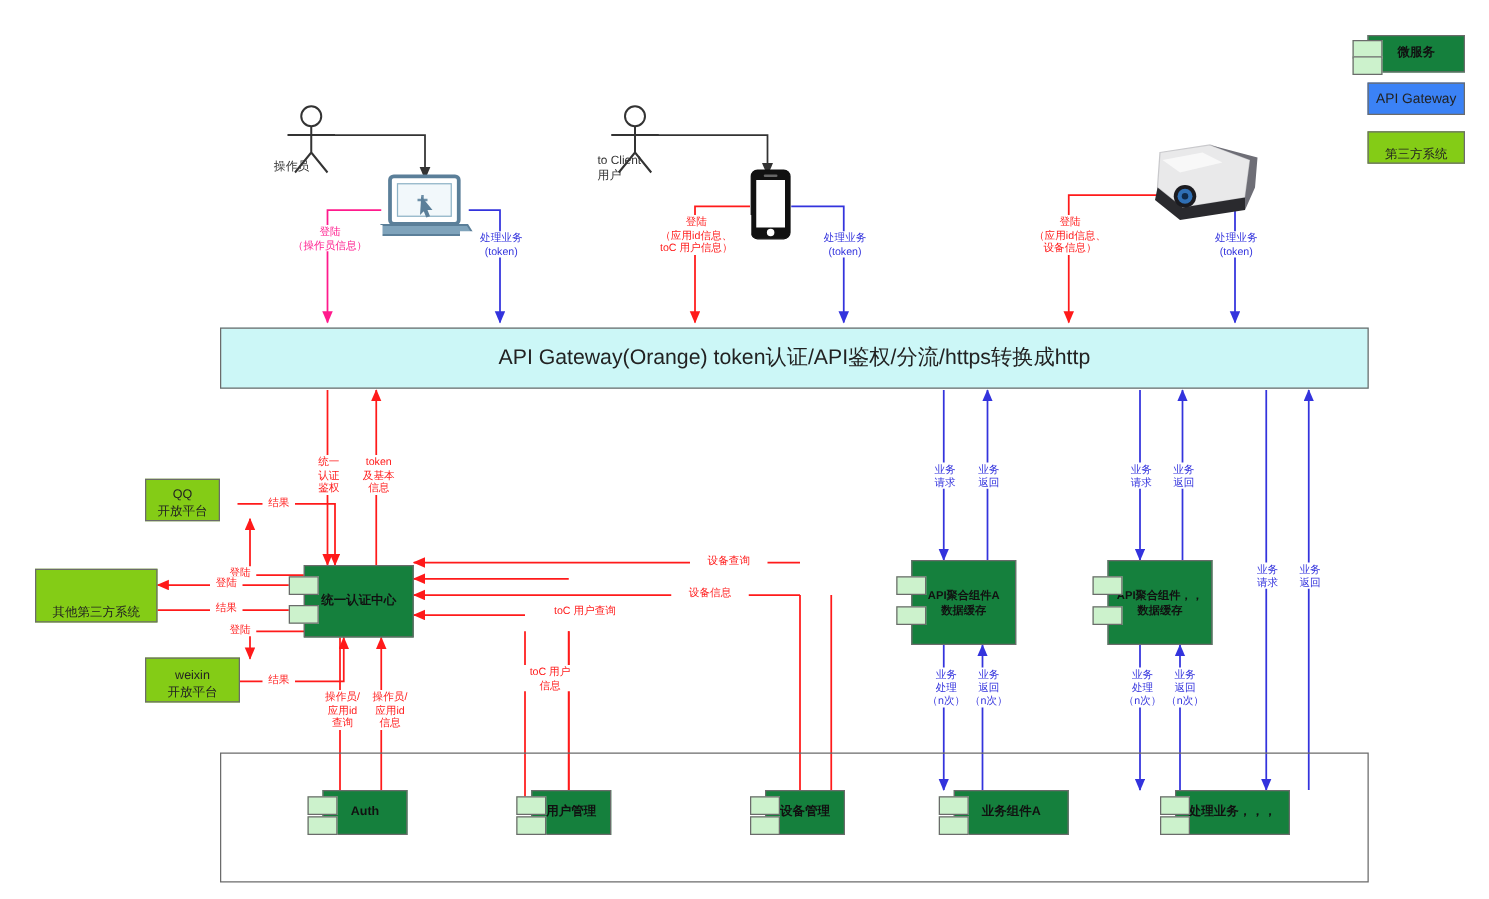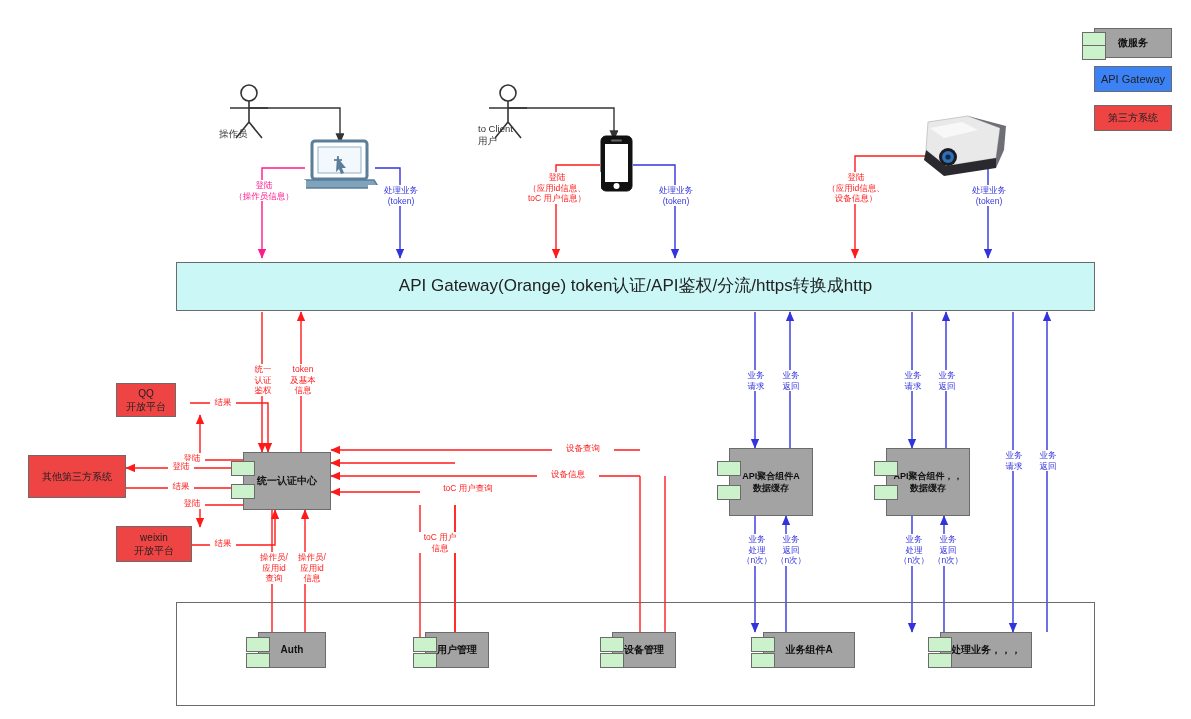--- a/index.html
+++ b/index.html
@@ -4,23 +4,23 @@
 <style>
   html,body{margin:0;padding:0;background:#ffffff;}
   body{width:1191px;height:719px;position:relative;overflow:hidden;
        font-family:"Liberation Sans","DejaVu Sans",sans-serif;}
   .stage{position:absolute;left:0;top:0;width:1191px;height:719px;}
   svg.layer{position:absolute;left:0;top:0;width:1191px;height:719px;pointer-events:none;}
 
   
   .box{position:absolute;box-sizing:border-box;display:flex;align-items:center;
        justify-content:center;text-align:center;line-height:1.35;}
-  .micro{background:#a3a3a3;border:1.4px solid #6b6b6b;color:#111;font-size:10px;font-weight:bold;}
+  .micro{background:#15803d;border:1.4px solid #6b6b6b;color:#111;font-size:10px;font-weight:bold;}
   .gw{background:#3b82f6;border:1.4px solid #6b6b6b;color:#222;font-size:11px;}
-  .third{background:#ef4444;border:1.4px solid #6b6b6b;color:#222;font-size:10px;}
+  .third{background:#84cc16;border:1.4px solid #6b6b6b;color:#222;font-size:10px;align-items:flex-end;}
   .gwbar{background:#ccf7f7;border:1.5px solid #6b6b6b;color:#222;font-size:17px;}
   .frame{background:transparent;border:1.5px solid #6b6b6b;}
 
   
   .tab{position:absolute;width:24px;height:15px;background:#ccf2cc;
        border:1.4px solid #6b6b6b;box-sizing:border-box;}
 
   
   .lbl{position:absolute;font-size:8.5px;line-height:1.25;text-align:center;
        white-space:pre;background:#fff;padding:0 1px;}

